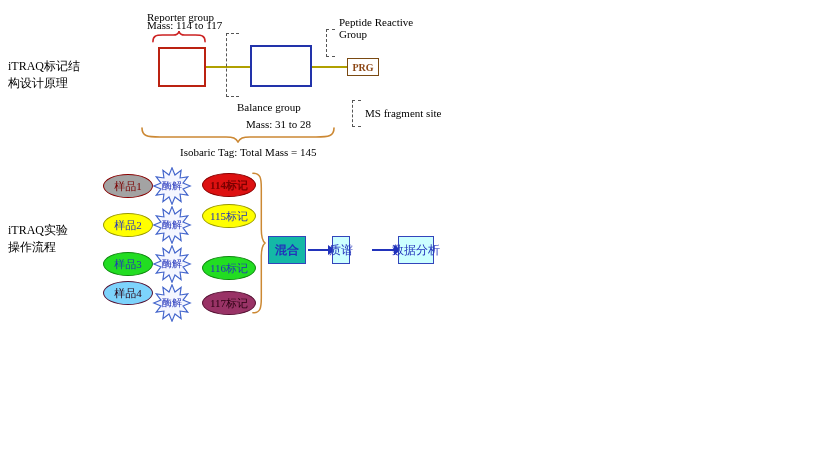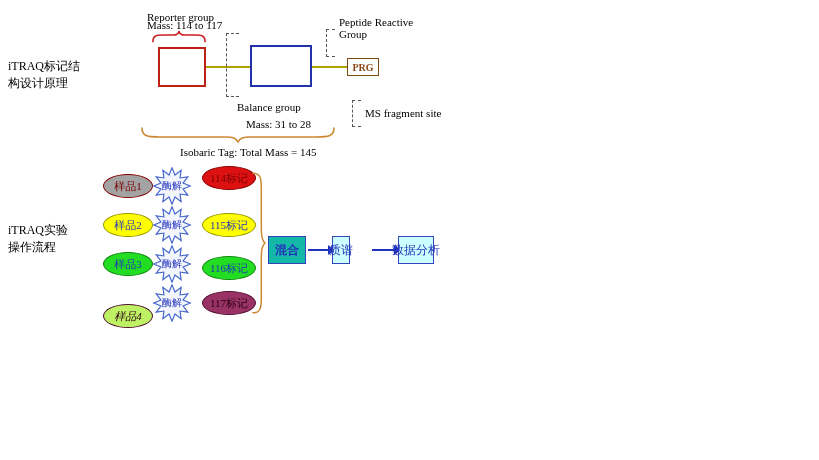--- a/index.html
+++ b/index.html
@@ -93,41 +93,41 @@
   </svg>
   <div class="abs lbl" style="left:180px; top:146px;">Isobaric Tag: Total Mass = 145</div>
 
   <div class="abs ellipse sample" style="top: 174px; background: #a3a3a3; color: rgb(122, 0, 0); border-color: rgb(136, 0, 0);">样品1</div>
   <div class="abs burst" style="top:167px;">
     <svg viewBox="0 0 100 100">
       <polygon points="98,50 79,57.8 91.6,74 71.2,71.2 74,91.6 57.8,79 50,98 42.2,79 26,91.6 28.8,71.2 8.4,74 21,57.8 2,50 21,42.2 8.4,26 28.8,28.8 26,8.4 42.2,21 50,2 57.8,21 74,8.4 71.2,28.8 91.6,26 79,42.2"></polygon>
     </svg>
     <div class="burst-label" style="color: rgb(34, 51, 187);">酶解</div>
   </div>
-  <div class="abs ellipse tag" style="top: 166px; background: rgb(221, 17, 17); color: rgb(122, 0, 0); border-color: rgb(136, 0, 0);">114标记</div>
+  <div class="abs ellipse tag" style="top: 173px; background: rgb(221, 17, 17); color: rgb(122, 0, 0); border-color: rgb(136, 0, 0); font-weight: bold;">114标记</div>
 
   <div class="abs ellipse sample" style="top: 213px; background: rgb(255, 255, 0); color: rgb(34, 51, 187); border-color: rgb(153, 153, 0);">样品2</div>
   <div class="abs burst" style="top:206px;">
     <svg viewBox="0 0 100 100">
       <polygon points="98,50 79,57.8 91.6,74 71.2,71.2 74,91.6 57.8,79 50,98 42.2,79 26,91.6 28.8,71.2 8.4,74 21,57.8 2,50 21,42.2 8.4,26 28.8,28.8 26,8.4 42.2,21 50,2 57.8,21 74,8.4 71.2,28.8 91.6,26 79,42.2"></polygon>
     </svg>
     <div class="burst-label" style="color: rgb(34, 51, 187);">酶解</div>
   </div>
-  <div class="abs ellipse tag" style="top: 213px; background: rgb(255, 255, 0); color: rgb(34, 51, 187); border-color: rgb(153, 153, 0);">115标记</div>
+  <div class="abs ellipse tag" style="top: 204px; background: rgb(255, 255, 0); color: rgb(34, 51, 187); border-color: rgb(153, 153, 0);">115标记</div>
 
   <div class="abs ellipse sample" style="top: 252px; background: rgb(34, 221, 34); color: rgb(34, 51, 187); border-color: rgb(17, 136, 17);">样品3</div>
   <div class="abs burst" style="top:245px;">
     <svg viewBox="0 0 100 100">
       <polygon points="98,50 79,57.8 91.6,74 71.2,71.2 74,91.6 57.8,79 50,98 42.2,79 26,91.6 28.8,71.2 8.4,74 21,57.8 2,50 21,42.2 8.4,26 28.8,28.8 26,8.4 42.2,21 50,2 57.8,21 74,8.4 71.2,28.8 91.6,26 79,42.2"></polygon>
     </svg>
     <div class="burst-label" style="color: rgb(34, 51, 187);">酶解</div>
   </div>
   <div class="abs ellipse tag" style="top: 256px; background: rgb(34, 221, 34); color: rgb(34, 51, 187); border-color: rgb(17, 136, 17);">116标记</div>
 
-  <div class="abs ellipse sample" style="top: 304px; background: #bef264; color: rgb(42, 0, 17); border-color: rgb(85, 17, 51); font-style: italic;">样品4</div>
+  <div class="abs ellipse sample" style="top: 281px; background: #7dd3fc; color: rgb(42, 0, 17); border-color: rgb(85, 17, 51);">样品4</div>
   <div class="abs burst" style="top:284px;">
     <svg viewBox="0 0 100 100">
       <polygon points="98,50 79,57.8 91.6,74 71.2,71.2 74,91.6 57.8,79 50,98 42.2,79 26,91.6 28.8,71.2 8.4,74 21,57.8 2,50 21,42.2 8.4,26 28.8,28.8 26,8.4 42.2,21 50,2 57.8,21 74,8.4 71.2,28.8 91.6,26 79,42.2"></polygon>
     </svg>
     <div class="burst-label" style="color: rgb(34, 51, 187);">酶解</div>
   </div>
   <div class="abs ellipse tag" style="top: 291px; background: rgb(153, 51, 102); color: rgb(42, 0, 17); border-color: rgb(85, 17, 51);">117标记</div>
 
   <svg class="abs brace-svg" style="left:251px; top:167px;" width="15" height="152" viewBox="0 0 16 153">
     <path d="M2,2 C10,2 11,7 11,18 L11,62 C11,70 12,74 15,76.5 C12,79 11,83 11,91 L11,135 C11,146 10,151 2,151" style="stroke: rgb(204, 136, 51);"></path>

